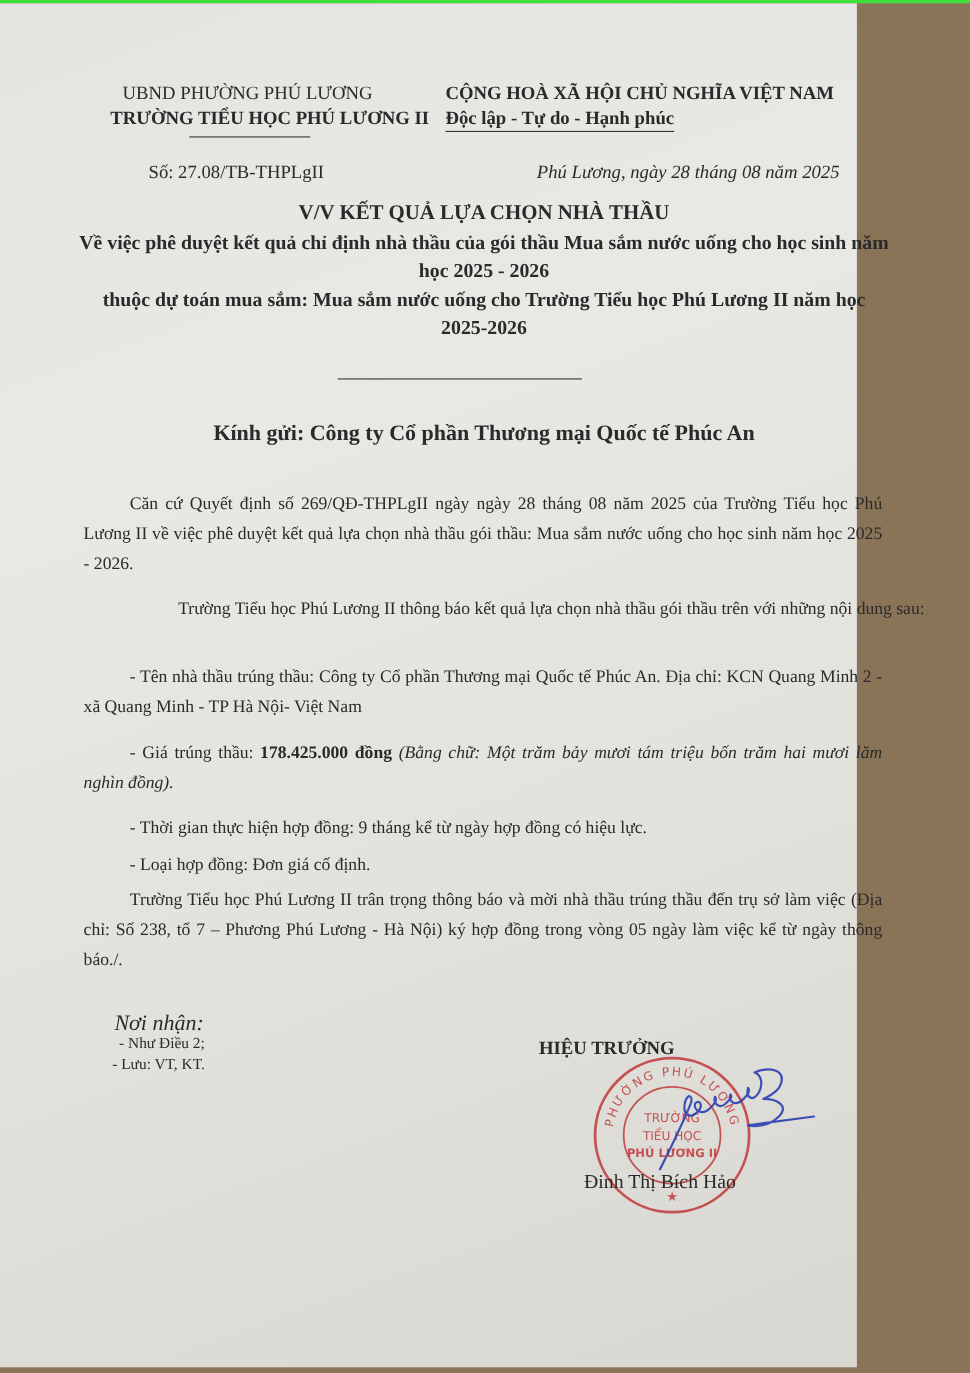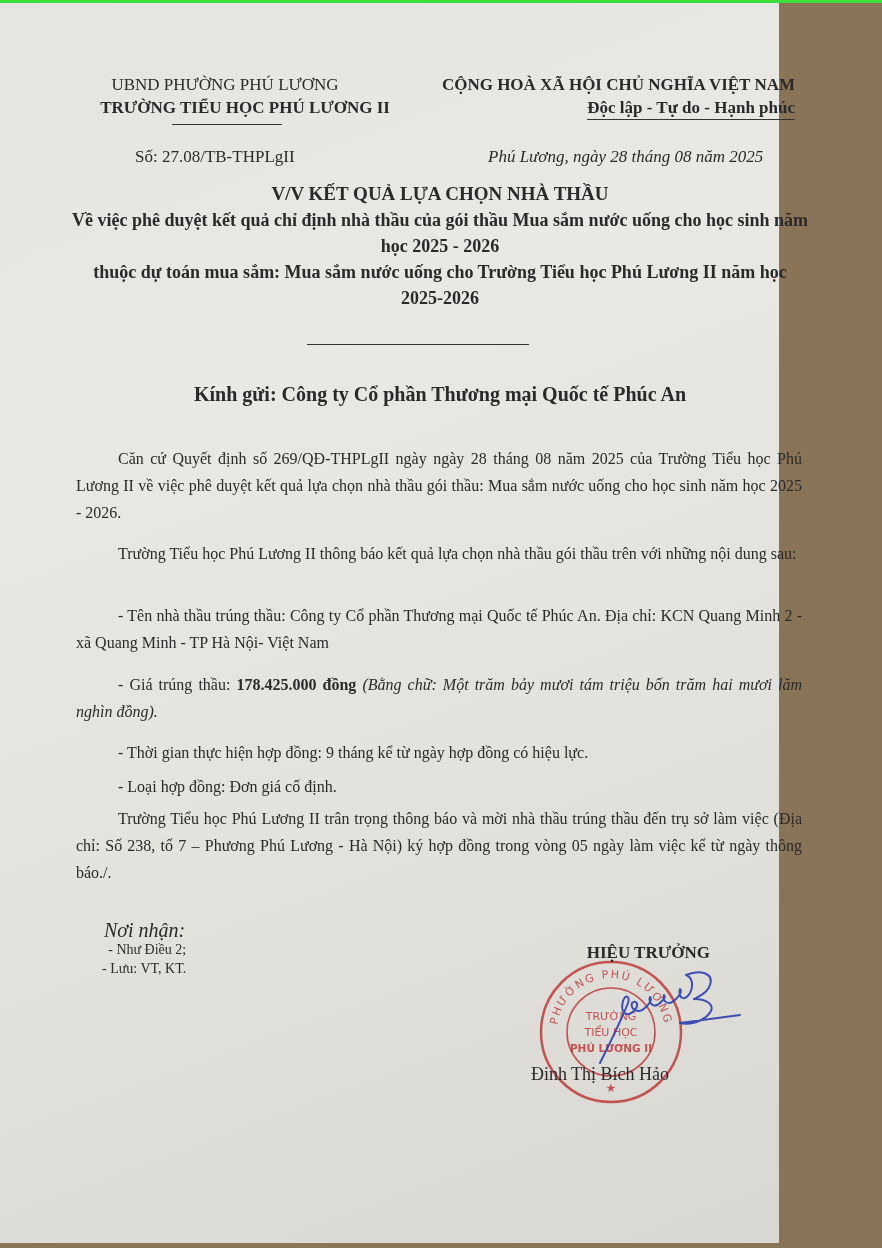--- a/index.html
+++ b/index.html
@@ -13,43 +13,43 @@
     .topbar { position: absolute; left: 0; top: 0; width: 882px; height: 3px; background: #3de03a; }
     .paper {
       position: absolute; left: 0; top: 3px; width: 779px; height: 1240px;
       background: linear-gradient(160deg, #e4e4e0 0%, #e9e8e4 30%, #e3e2dd 60%, #d9d7d1 100%);
     }
     .abs { position: absolute; }
     .hdr-left { left: 60px; top: 70px; width: 330px; text-align: center; font-size: 17px; line-height: 23px; }
     .hdr-left .org1 { font-weight: normal; }
     .hdr-left .org2 { font-weight: bold; text-align: right; }
     .rule-left { left: 172px; top: 121px; width: 110px; height: 1px; background: #333; }
-    .hdr-right { left: 405px; top: 70px; width: 390px; text-align: right; font-size: 17px; line-height: 23px; font-weight: bold; }
+    .hdr-right { left: 405px; top: 70px; width: 390px; text-align: left; font-size: 17px; line-height: 23px; font-weight: bold; }
     .motto { text-decoration: none; border-bottom: 1.5px solid #333; padding-bottom: 2px; }
     .docno { left: 135px; top: 144px; font-size: 17px; }
     .docdate { left: 488px; top: 144px; font-size: 17px; font-style: italic; }
     .title-block { left: 60px; top: 178px; width: 760px; text-align: center; font-weight: bold; font-size: 18px; line-height: 26px; }
     .title-block .t1, .title-block .t2 { font-size: 19px; }
     .rule-title { left: 307px; top: 341px; width: 222px; height: 1px; background: #333; }
     .recipient { left: 60px; top: 380px; width: 760px; text-align: center; font-weight: bold; font-size: 20px; }
     .body { left: 76px; width: 726px; font-size: 16px; line-height: 27px; text-align: justify; }
     .indent { text-indent: 42px; }
     .p1 { top: 442px; }
-    .p2 { top: 537px; }
+    .p2 { top: 537px; margin-left: 44px; }
     .p3 { top: 599px; }
     .p4 { top: 668px; }
     .p5 { top: 736px; }
     .p6 { top: 770px; }
     .p7 { top: 802px; }
     .bold { font-weight: bold; }
     .ital { font-style: italic; }
     .recv { left: 104px; top: 918px; font-size: 14px; line-height: 19px; }
     .recv .lbl { font-style: italic; font-weight: normal; font-size: 20px; }
     .recv .item { margin-left: -2px; text-align: right; }
-    .sig-title { left: 490px; top: 940px; width: 220px; text-align: right; font-weight: bold; font-size: 17px; }
+    .sig-title { left: 490px; top: 940px; width: 220px; text-align: left; font-weight: bold; font-size: 17px; }
     .sig-name { left: 490px; top: 1061px; width: 220px; text-align: center; font-weight: normal; font-size: 18px; }
     .stamp { left: 535px; top: 953px; width: 152px; height: 152px; }
   </style>
 </head>
 <body>
 
 <div class="topbar"></div>
 <div class="paper">
 
   <div class="abs hdr-left">

